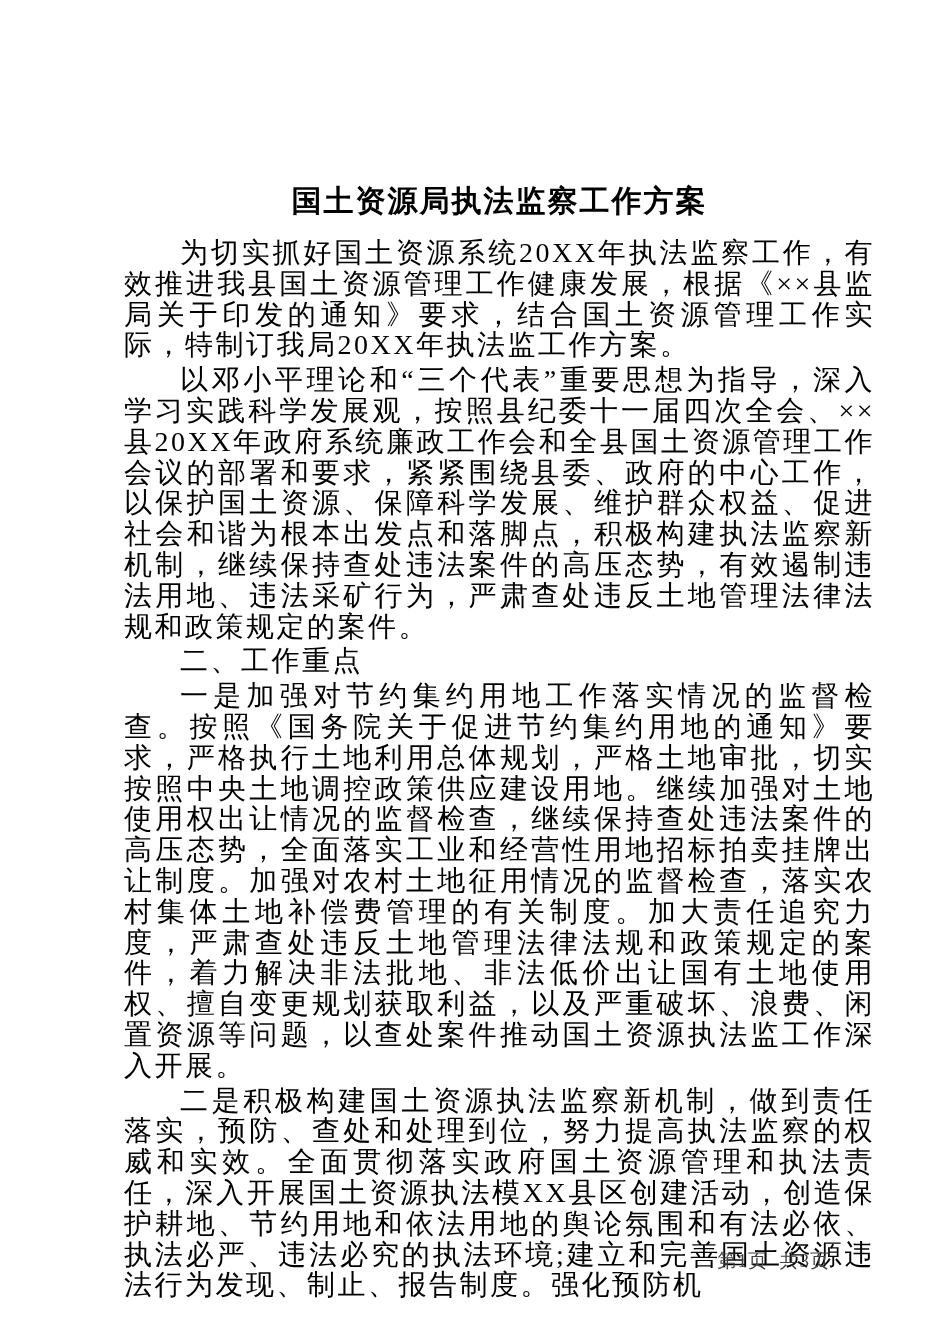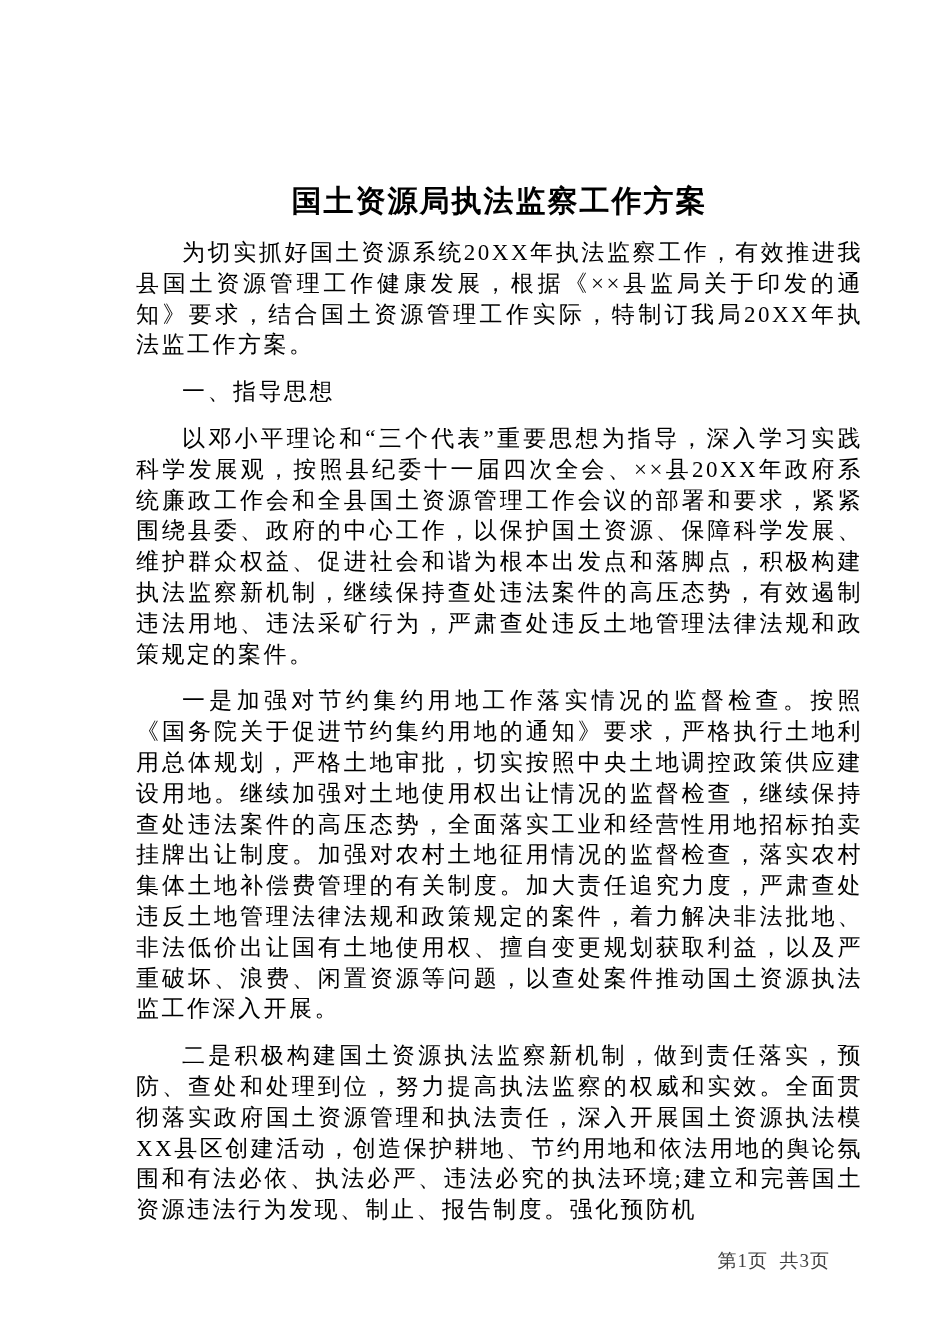--- a/index.html
+++ b/index.html
@@ -21,22 +21,22 @@
   }
   .doc-title {
     margin: 0 0 16px 0;
     text-align: center;
     font-size: 30px;
     font-weight: bold;
     letter-spacing: 2px;
     line-height: 42px;
   }
   .para {
-    margin: 16px;
-    font-size: 23px;
+    margin: 4px;
+    font-size: 28px;
     line-height: 30.8px;
     letter-spacing: 2.5px;
     text-align: justify;
     text-justify: inter-ideograph;
     text-indent: 2em;
     word-break: break-all;
   }
   .footer {
     position: absolute;
     right: 120px;
@@ -48,23 +48,23 @@
   }
 </style>
 </head>
 <body>
 
 <div class="page">
   <h1 class="doc-title">国土资源局执法监察工作方案</h1>
 
   <p class="para">为切实抓好国土资源系统20XX年执法监察工作，有效推进我县国土资源管理工作健康发展，根据《××县监局关于印发的通知》要求，结合国土资源管理工作实际，特制订我局20XX年执法监工作方案。</p>
 
-  <p class="para">一、指导思想</p>
 
   <p class="para">以邓小平理论和“三个代表”重要思想为指导，深入学习实践科学发展观，按照县纪委十一届四次全会、××县20XX年政府系统廉政工作会和全县国土资源管理工作会议的部署和要求，紧紧围绕县委、政府的中心工作，以保护国土资源、保障科学发展、维护群众权益、促进社会和谐为根本出发点和落脚点，积极构建执法监察新机制，继续保持查处违法案件的高压态势，有效遏制违法用地、违法采矿行为，严肃查处违反土地管理法律法规和政策规定的案件。</p>
 
+  <p class="para">二、工作重点</p>
 
   <p class="para">一是加强对节约集约用地工作落实情况的监督检查。按照《国务院关于促进节约集约用地的通知》要求，严格执行土地利用总体规划，严格土地审批，切实按照中央土地调控政策供应建设用地。继续加强对土地使用权出让情况的监督检查，继续保持查处违法案件的高压态势，全面落实工业和经营性用地招标拍卖挂牌出让制度。加强对农村土地征用情况的监督检查，落实农村集体土地补偿费管理的有关制度。加大责任追究力度，严肃查处违反土地管理法律法规和政策规定的案件，着力解决非法批地、非法低价出让国有土地使用权、擅自变更规划获取利益，以及严重破坏、浪费、闲置资源等问题，以查处案件推动国土资源执法监工作深入开展。</p>
 
   <p class="para">二是积极构建国土资源执法监察新机制，做到责任落实，预防、查处和处理到位，努力提高执法监察的权威和实效。全面贯彻落实政府国土资源管理和执法责任，深入开展国土资源执法模XX县区创建活动，创造保护耕地、节约用地和依法用地的舆论氛围和有法必依、执法必严、违法必究的执法环境;建立和完善国土资源违法行为发现、制止、报告制度。强化预防机</p>
 
   <div class="footer">第1页  共3页</div>
 </div>
 
 </body></html>

